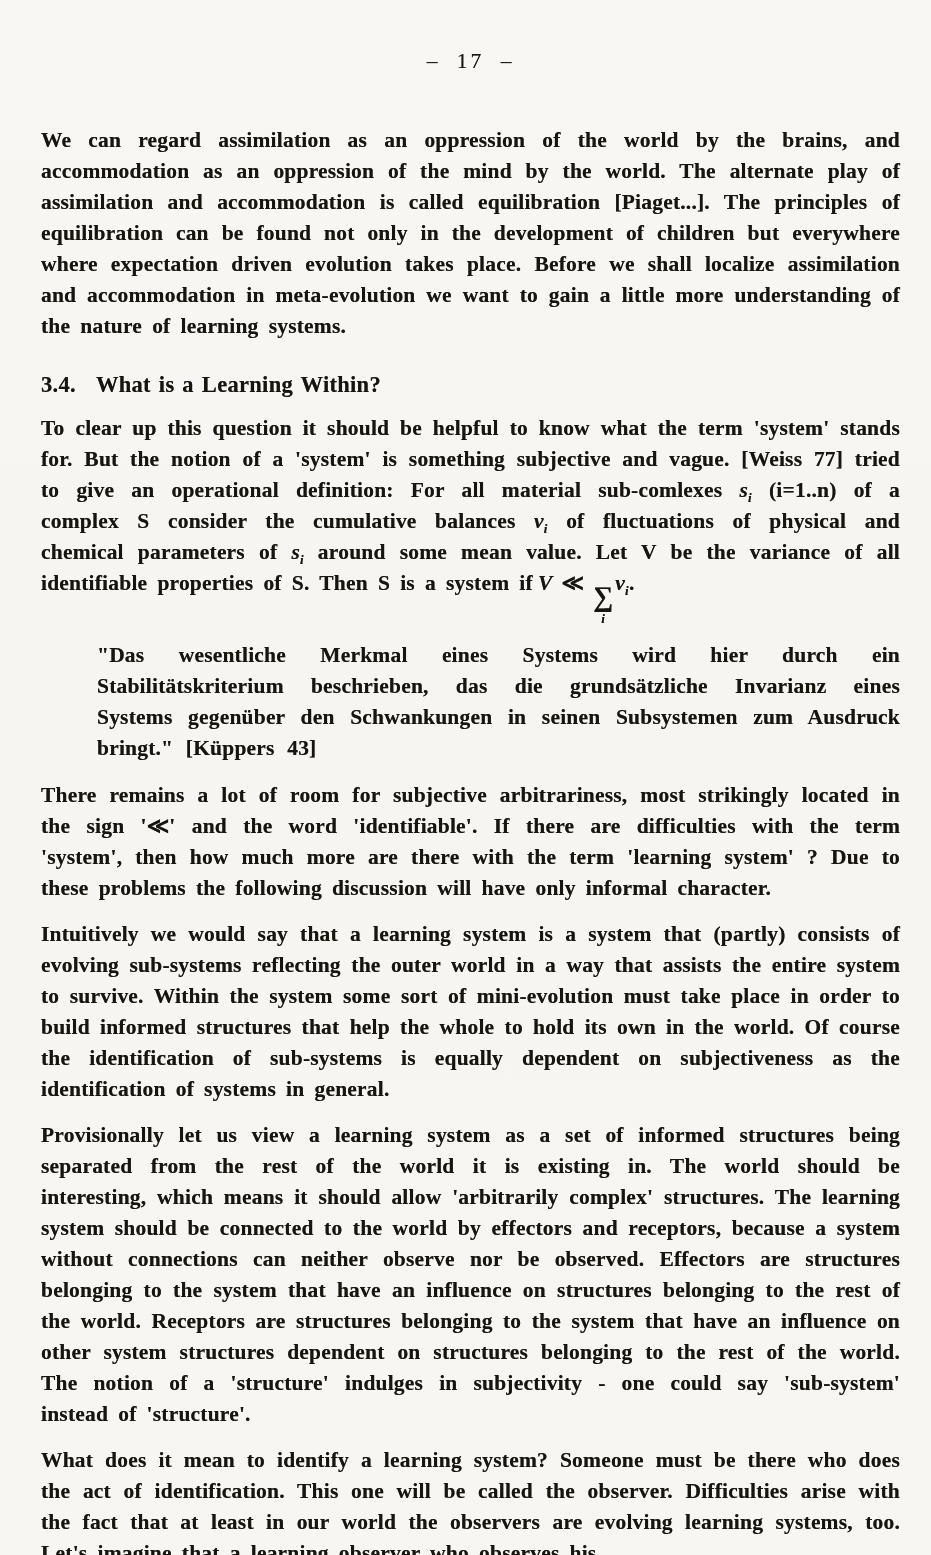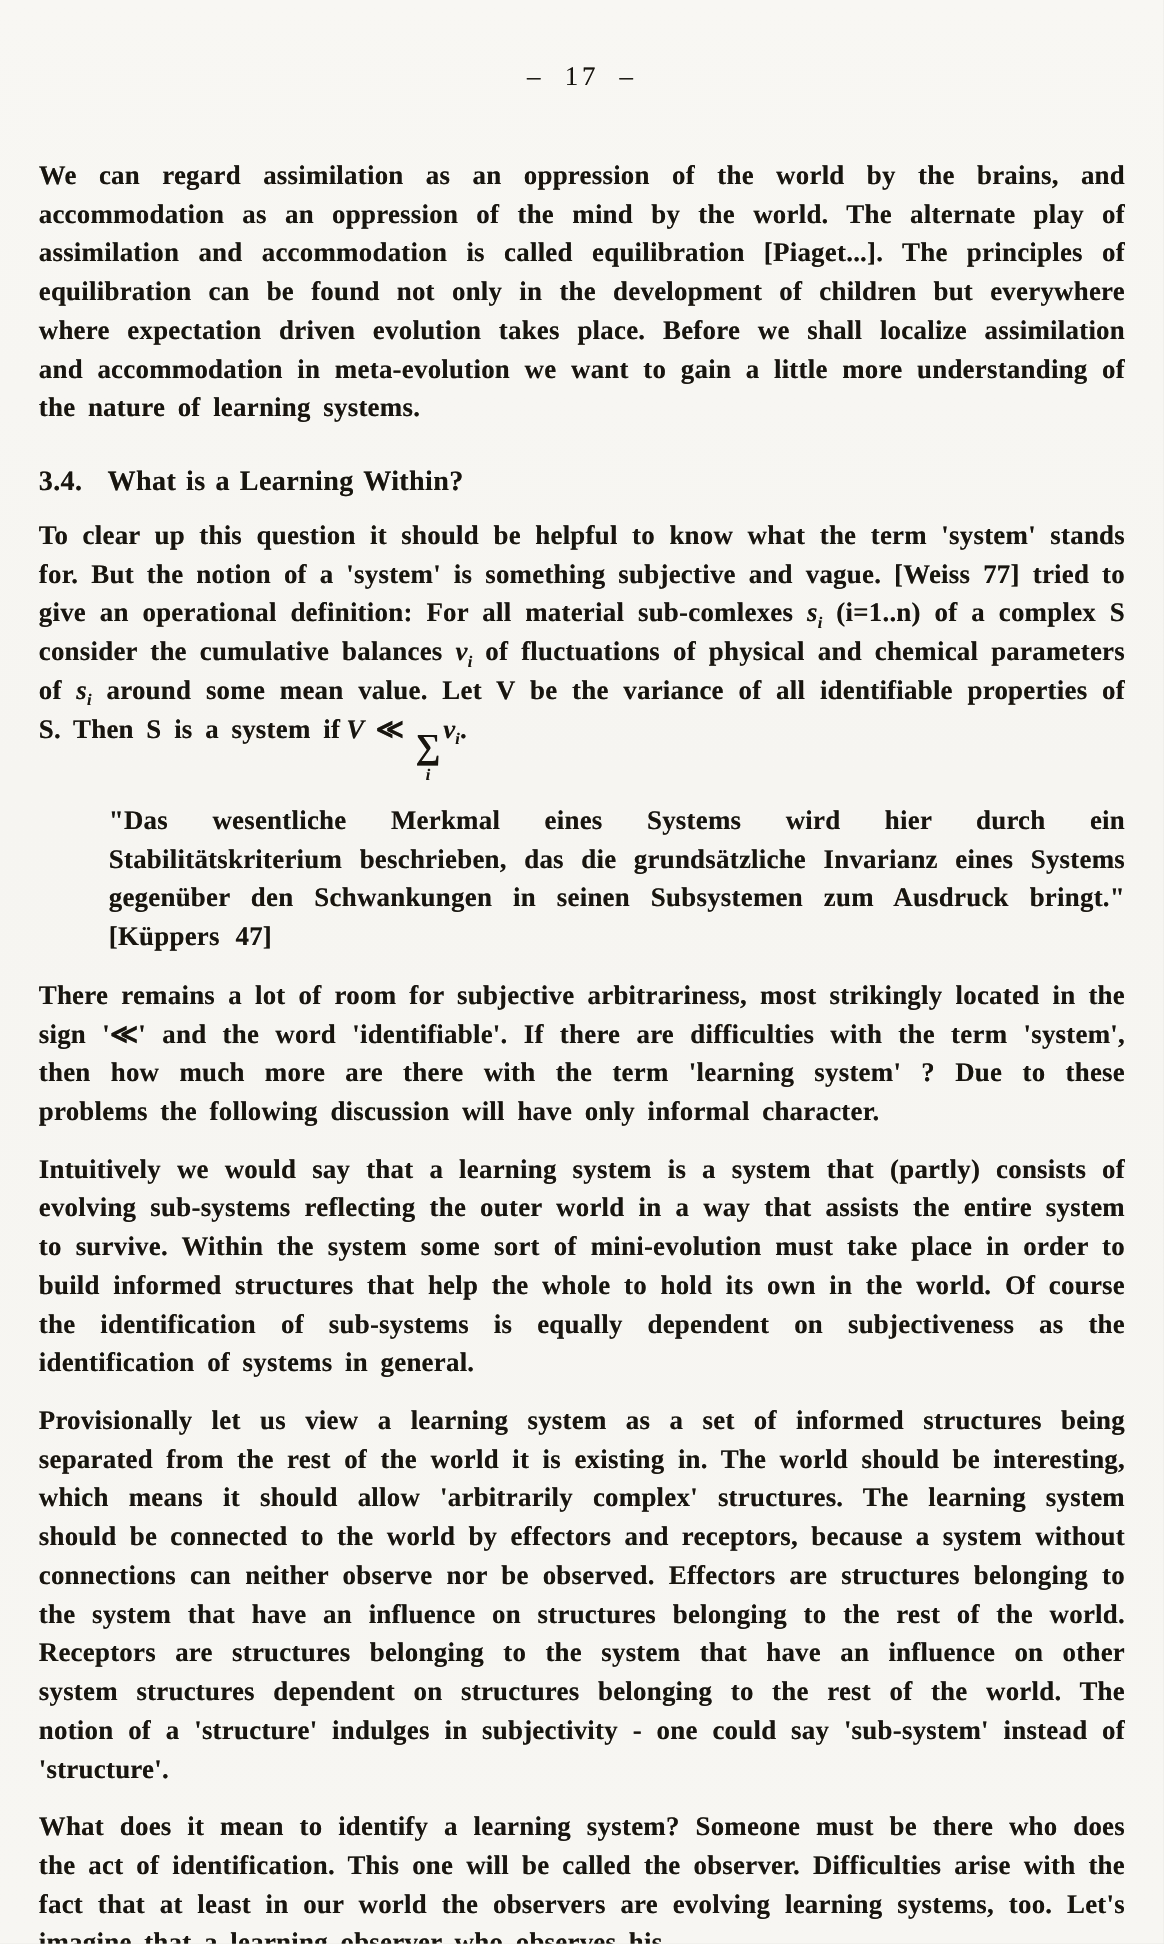--- a/index.html
+++ b/index.html
@@ -11,21 +11,21 @@
     position: relative;
     width: 931px;
     height: 1555px;
     margin: 0;
     box-sizing: border-box;
     background: linear-gradient(180deg, #f8f7f3 0%, #f6f5f1 40%, #f7f6f2 100%);
     color: #18150f;
     font-family: "Liberation Serif", "DejaVu Serif", serif;
     font-size: 21.5px;
     line-height: 31px;
-    padding: 46px 31px 0 31px;
+    padding: 46px 31px 0 41px;
     overflow: hidden;
     text-align: justify;
     text-shadow: 0 0 0.45px rgba(24, 21, 15, 0.6);
   }
   .page-number {
     text-align: center;
     letter-spacing: 3px;
     word-spacing: 8px;
     margin: 0 0 48px 0;
   }
@@ -102,21 +102,21 @@
 
   <p class="para"><span>We can regard assimilation as an oppression of the world by the brains, and accommodation as an oppression of the mind by the world.  The alternate play of assimilation and accommodation is called equilibration [Piaget...].  The principles of equilibration can be found not only in the development of children but everywhere where expectation driven evolution takes place.  Before we shall localize assimilation and accommodation in </span><b>meta-evolution</b><span> we want to gain a little more understanding of the nature of learning systems.</span></p>
 
   <h2 class="section-heading"><span class="hnum">3.4.</span><span>What is a Learning Within?</span></h2>
 
   <p class="para"><span>To clear up this question it should be helpful to know what the term 'system' stands for.  But the notion of a 'system' is something subjective and vague. [Weiss 77] tried to give an operational definition: For all material sub-comlexes </span><span class="var">s</span><sub>i</sub><span> (i=1..n) of a complex S consider the cumulative balances </span><span class="var">v</span><sub>i</sub><span> of fluctuations of physical and chemical parameters of </span><span class="var">s</span><sub>i</sub><span> around some mean value.  Let V be the variance of all identifiable properties of S.  Then S is a system if</span><span class="formula"><span class="fvar">V</span><span class="rel">≪</span><span class="sum">
           <span class="sigma">∑</span>
           <span class="sigsub">i</span>
         </span><span class="fvar">v</span><sub>i</sub><span>.</span></span></p>
 
-  <blockquote class="para quote"><span>"Das wesentliche Merkmal eines Systems wird hier durch ein Stabilitätskriterium beschrieben, das die grundsätzliche Invarianz eines Systems gegenüber den Schwankungen in seinen Subsystemen zum Ausdruck bringt." </span><span>[Küppers 47]</span></blockquote>
+  <blockquote class="para quote"><span>"Das wesentliche Merkmal eines Systems wird hier durch ein Stabilitätskriterium beschrieben, das die grundsätzliche Invarianz eines Systems gegenüber den Schwankungen in seinen Subsystemen zum Ausdruck bringt." </span><span>[Küppers 43]</span></blockquote>
 
   <p class="para">There remains a lot of room for subjective arbitrariness, most strikingly located in the sign '≪' and the word 'identifiable'.  If there are difficulties with the term 'system', then how much more are there with the term 'learning system' ?  Due to these problems the following discussion will have only informal character.</p>
 
   <p class="para">Intuitively we would say that a learning system is a system that (partly) consists of evolving sub-systems reflecting the outer world in a way that assists the entire system to survive.  Within the system some sort of mini-evolution must take place in order to build informed structures that help the whole to hold its own in the world.  Of course the identification of sub-systems is equally dependent on subjectiveness as the identification of systems in general.</p>
 
   <p class="para">Provisionally let us view a learning system as a set of informed structures being separated from the rest of the world it is existing in.  The world should be interesting, which means it should allow 'arbitrarily complex' structures.  The learning system should be connected to the world by effectors and receptors, because a system without connections can neither observe nor be observed.  Effectors are structures belonging to the system that have an influence on structures belonging to the rest of the world.  Receptors are structures belonging to the system that have an influence on other system structures dependent on structures belonging to the rest of the world.  The notion of a 'structure' indulges in subjectivity - one could say 'sub-system' instead of 'structure'.</p>
 
   <p class="para last-para">What does it mean to identify a learning system? Someone must be there who does the act of identification. This one will be called the observer. Difficulties arise with the fact that at least in our world the observers are evolving learning systems, too.  Let's imagine that a learning observer who observes his</p>
 
 </div>

